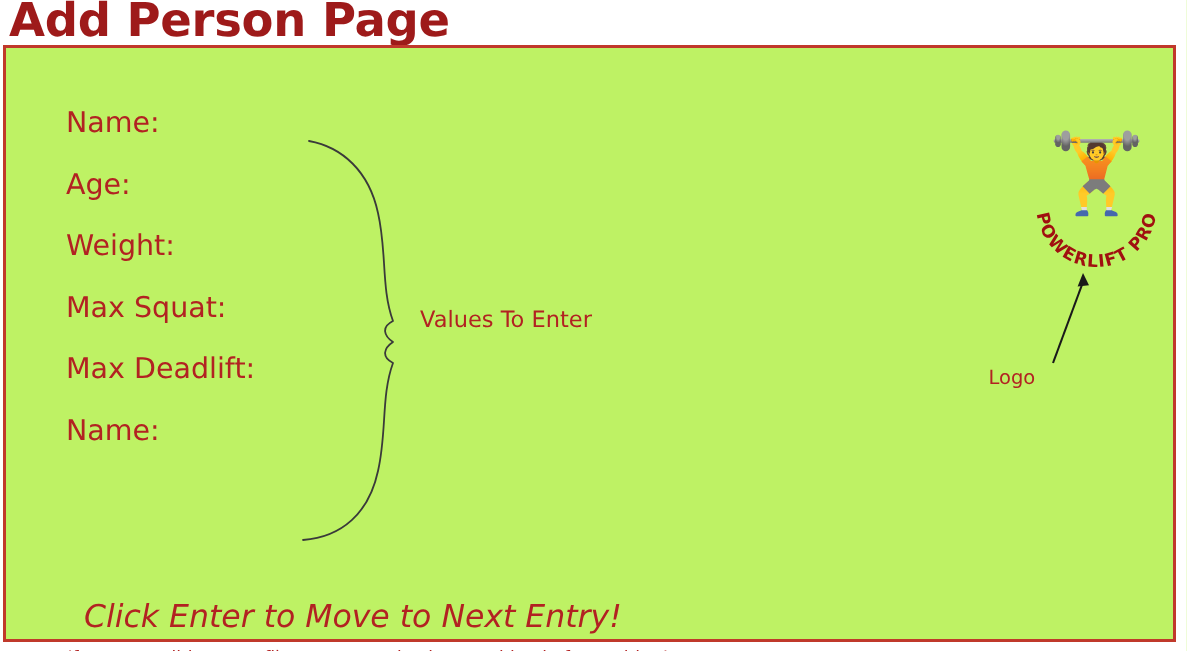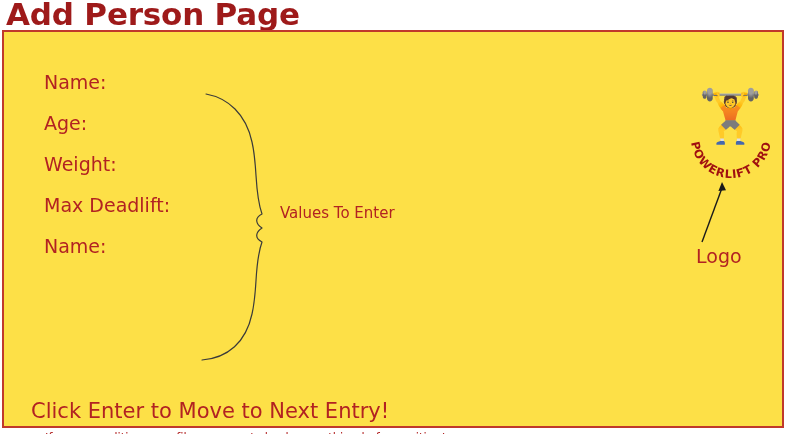--- a/index.html
+++ b/index.html
@@ -30,21 +30,21 @@
 
   
   #form-panel {
     position: absolute;
     left: 2px;
     top: 30px;
     width: 782px;
     height: 398px;
     border: 2px solid #c0392b;
     box-sizing: border-box;
-    background: #fde047;
+    background: #bef264;
   }
 
   
   #field-label-list {
     position: absolute;
     left: 40px;
     top: 30px;
     width: 230px;
   }
   .field-label {
@@ -110,36 +110,37 @@
   #logo-arrow {
     position: absolute;
     left: 690px;
     top: 144px;
     width: 46px;
     height: 72px;
     pointer-events: none;
   }
   #logo-callout-label {
     position: absolute;
-    left: 692px;
+    left: 655px;
     top: 213px;
-    font-size: 19px;
+    font-size: 13px;
     color: #b22222;
     white-space: nowrap;
   }
 
   
   #footer-heading {
     position: absolute;
-    left: 27px;
+    left: 52px;
     top: 366px;
     font-size: 21px;
     color: #b22222;
     white-space: nowrap;
     line-height: 26px;
+    font-style: italic;
   }
   #footer-subtext {
     position: absolute;
     left: 41px;
     top: 398px;
     font-size: 11.5px;
     color: #b22222;
     white-space: nowrap;
     line-height: 16px;
   }
@@ -157,20 +158,21 @@
 <body>
 
 <div id="page-title">Add Person Page</div>
 
 <div id="form-panel">
 
   <div id="field-label-list">
     <div class="field-label">Name:</div>
     <div class="field-label">Age:</div>
     <div class="field-label">Weight:</div>
+    <div class="field-label">Max Squat:</div>
     <div class="field-label">Max Deadlift:</div>
     <div class="field-label">Name:</div>
   </div>
 
   <svg id="brace-group" viewBox="0 0 100 272">
     <path d="M 8 268 C 34 266 52 250 58 222 C 64 196 60 172 68 150
              C 60 146 62 140 68 136 C 62 132 60 126 68 122
              C 60 100 64 76 58 50 C 52 22 34 6 12 2" fill="none" stroke="#3a3a3a" stroke-width="1.2" stroke-linecap="round" stroke-linejoin="round" transform="translate(0,0) scale(1,1)"></path>
   </svg>
 

